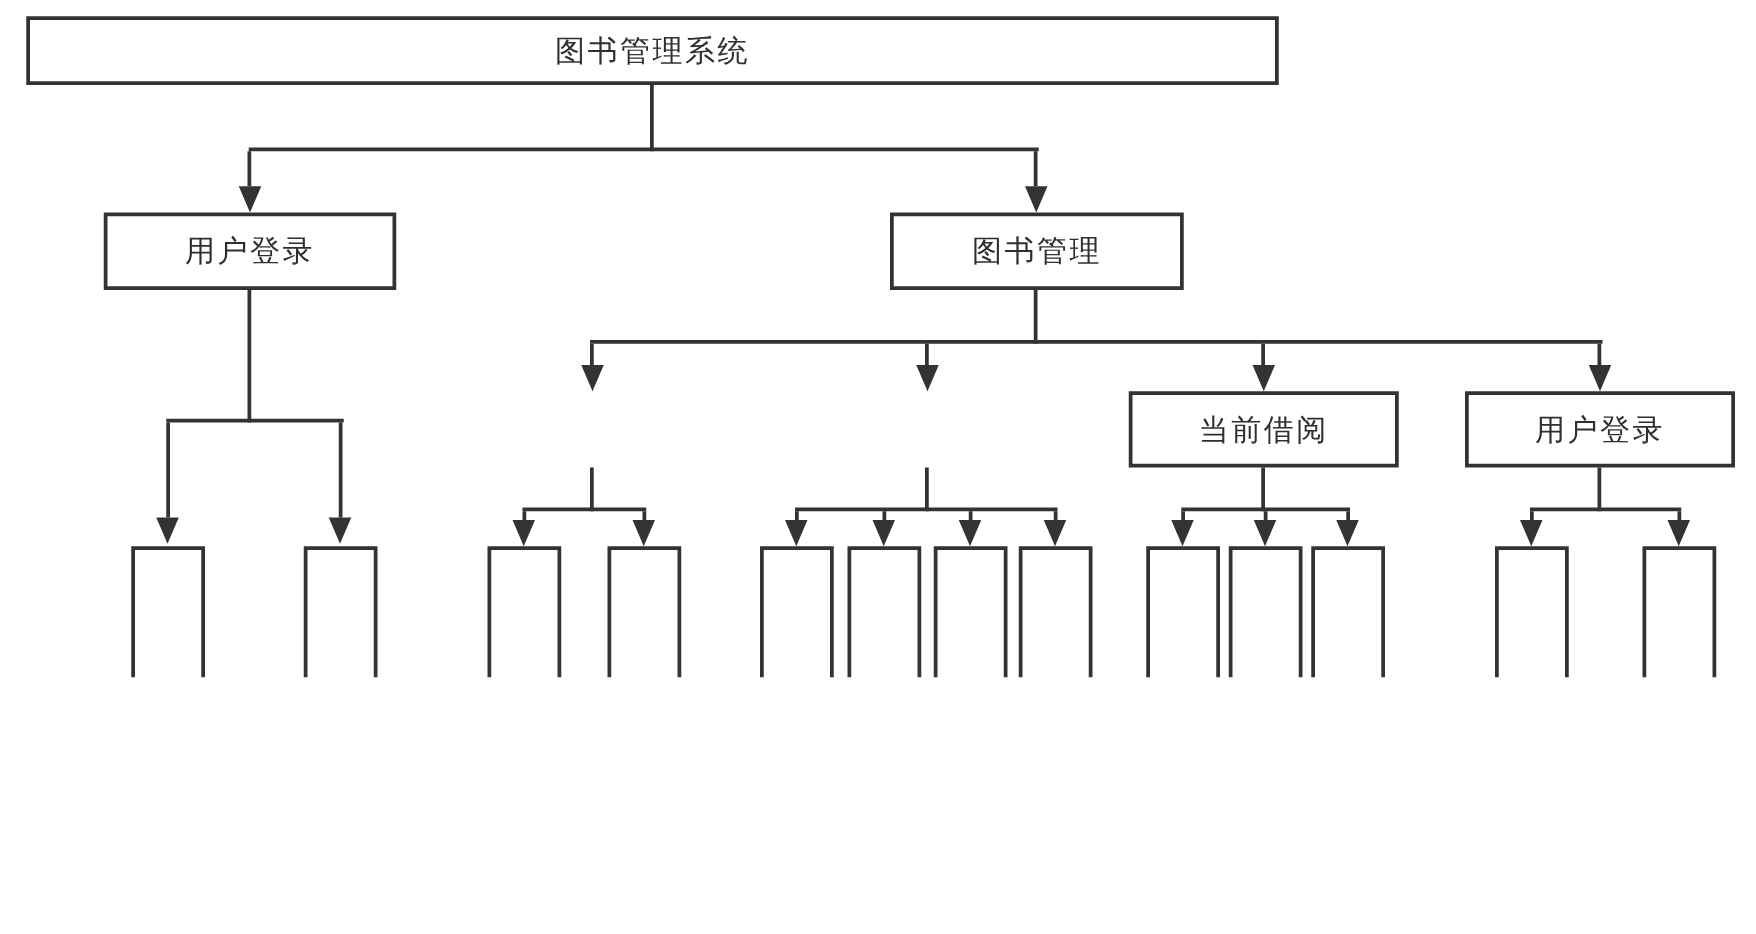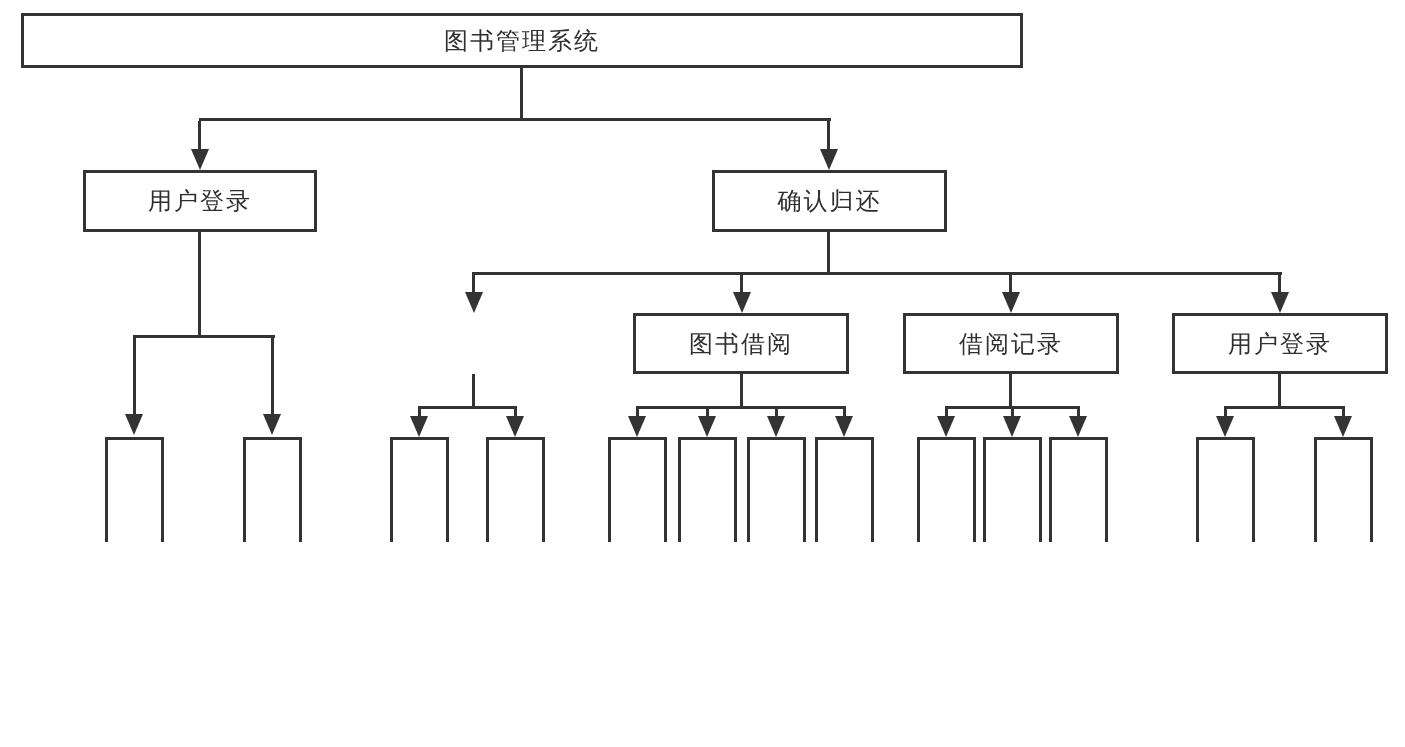--- a/index.html
+++ b/index.html
@@ -59,28 +59,25 @@
 <div class="canvas">
 
   <div class="box hbox" style="left:21px;top:13px;width:1002px;height:55px">
     <span>图书管理系统</span>
   </div>
 
   <div class="box hbox" style="left:83px;top:170px;width:234px;height:62px">
     <span>用户登录</span>
   </div>
   <div class="box hbox" style="left:712px;top:170px;width:235px;height:62px">
-    <span>确认归还</span>
+    <span>图书管理</span>
   </div>
 
-  <div class="box hbox" style="left:633px;top:313px;width:216px;height:61px">
-    <span>图书借阅</span>
-  </div>
   <div class="box hbox" style="left:903px;top:313px;width:216px;height:61px">
-    <span>借阅记录</span>
+    <span>当前借阅</span>
   </div>
   <div class="box hbox" style="left:1172px;top:313px;width:216px;height:61px">
     <span>用户登录</span>
   </div>
 
   <div class="box leaf" style="left:105px">
     <span class="vtext">用户登录</span>
   </div>
   <div class="box leaf" style="left:243px">
     <span class="vtext">注销登录</span>

